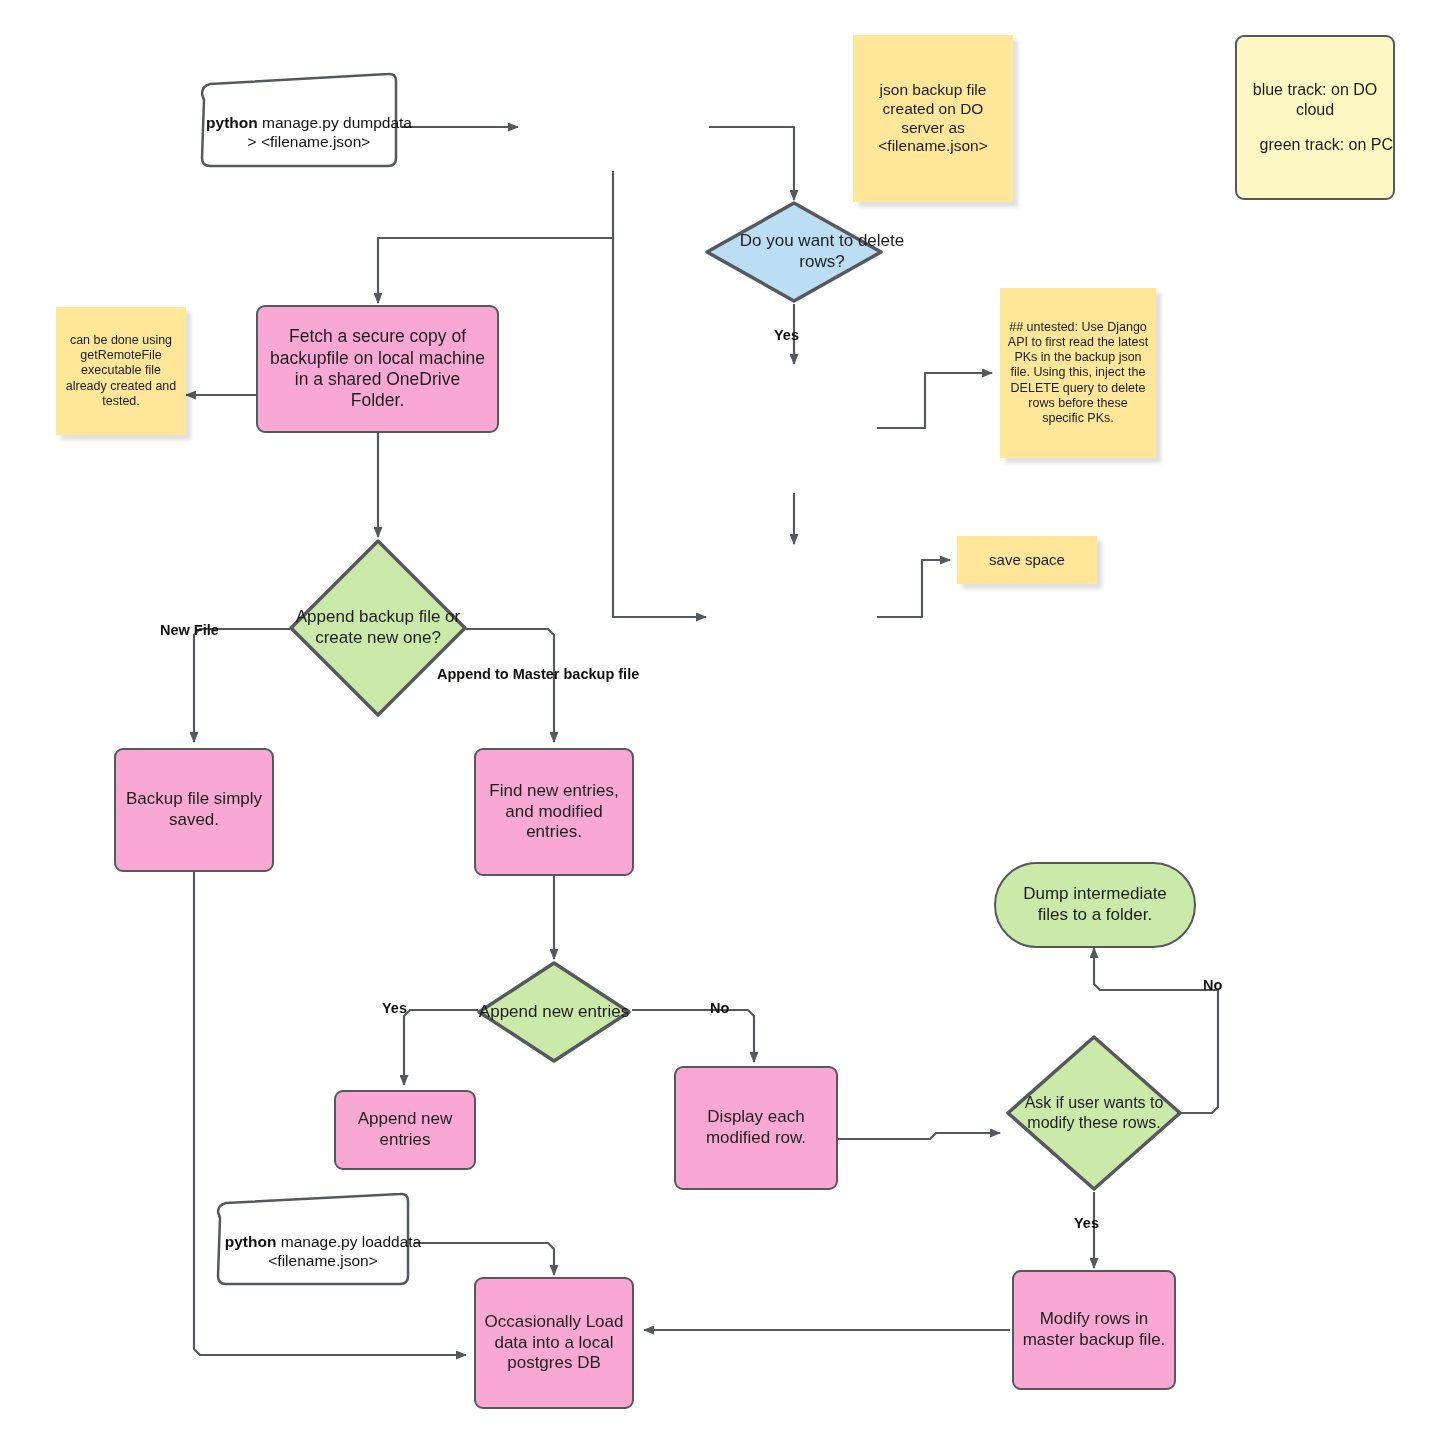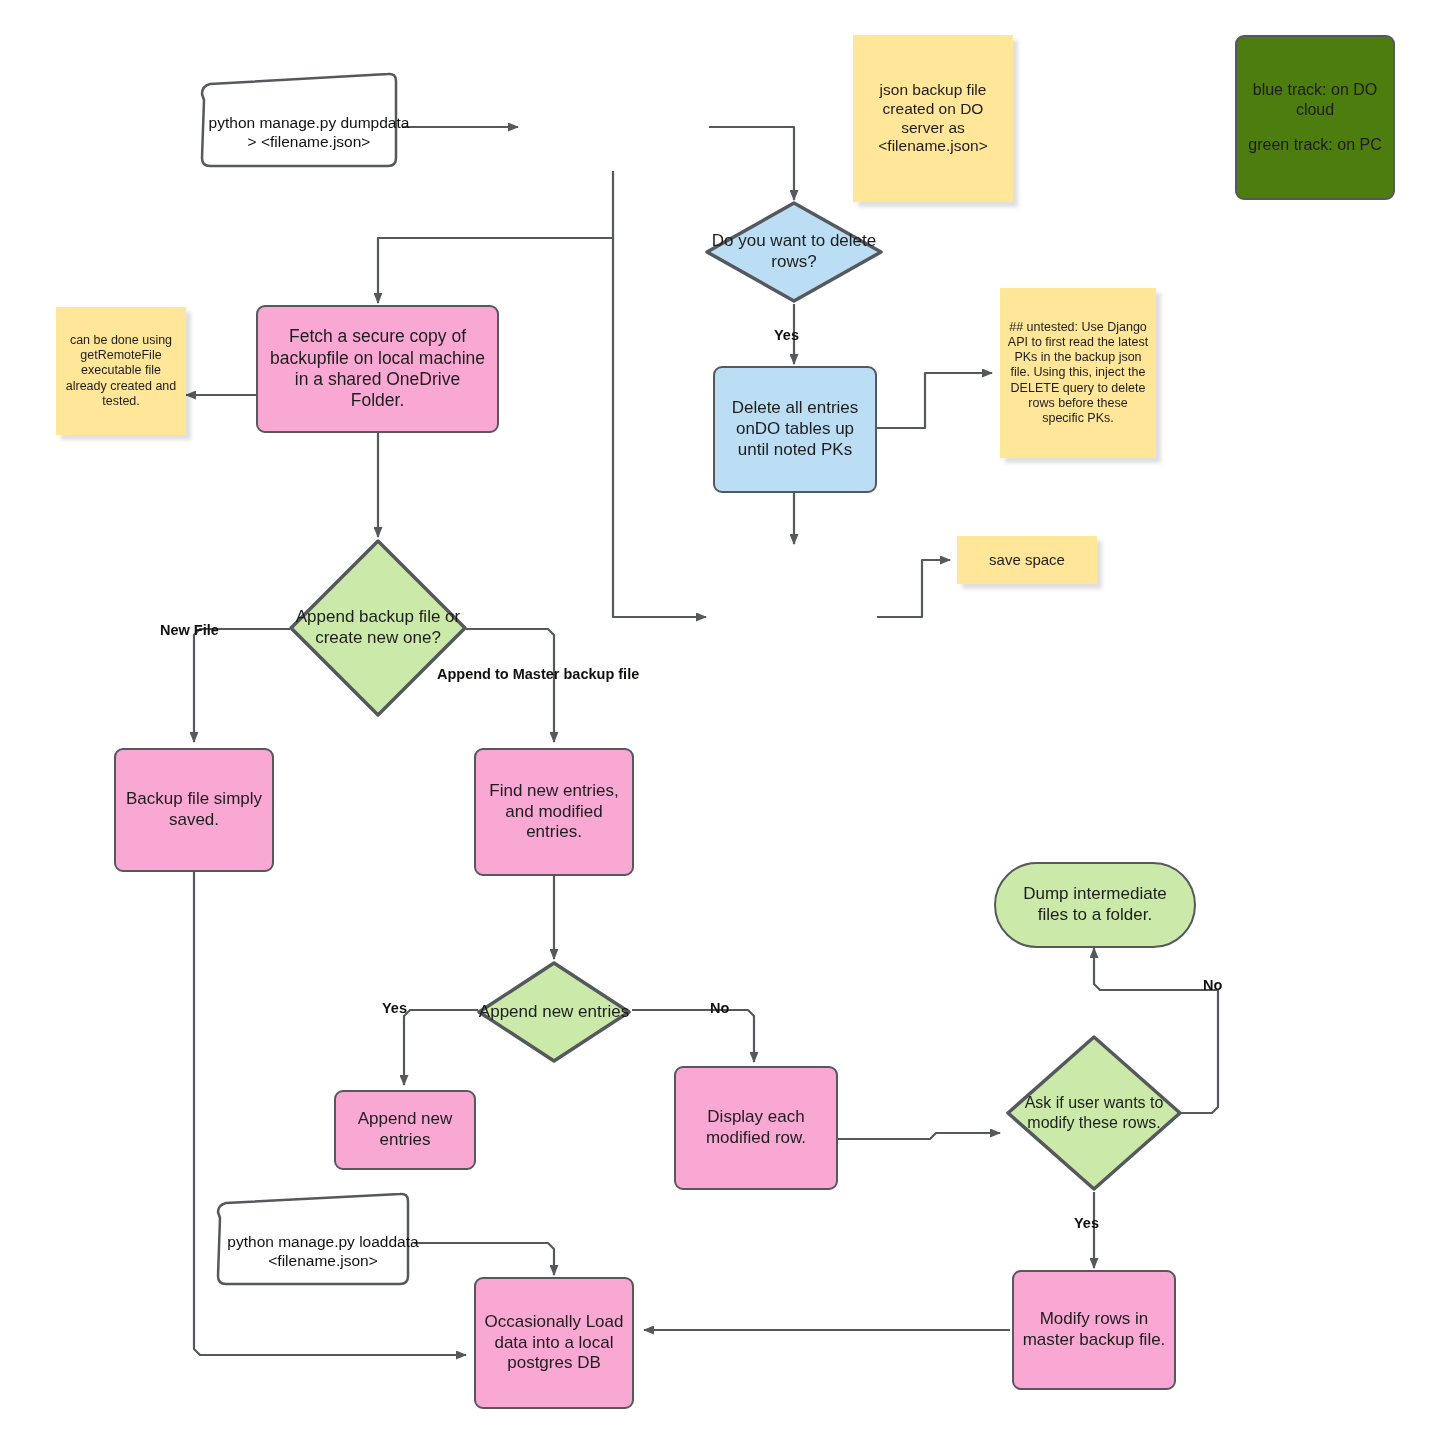--- a/index.html
+++ b/index.html
@@ -6,29 +6,29 @@
   body{font-family:"Liberation Sans", sans-serif;}
   #canvas{position:relative;width:1436px;height:1441px;background:#ffffff;overflow:hidden;}
   svg#wires{position:absolute;left:0;top:0;width:1436px;height:1441px;pointer-events:none;}
   .node{position:absolute;box-sizing:border-box;display:flex;align-items:center;justify-content:center;text-align:center;
         color:#1d1d1d;line-height:1.22;}
   .proc{border:2.5px solid #55585c;border-radius:9px;}
   .blue{background:#bcdef5;}
   .green{background:#f9a8d4;}
   .stadium{border:2.5px solid #55585c;border-radius:999px;background:#cbeaa9;}
   .note{background:#ffe699;border:none;box-shadow:5px 5px 4px rgba(0,0,0,0.13);}
-  .legend{border:2.5px solid #55585c;border-radius:9px;background:#4d7c0f;}
+  .legend{border:2.5px solid #55585c;border-radius:9px;background:#fef9c3;align-items:flex-end;}
   .dia-wrap{position:absolute;}
   .dia-wrap .lbl{position:absolute;left:0;top:0;width:100%;height:100%;display:flex;align-items:center;
                  justify-content:center;text-align:center;color:#1d1d1d;line-height:1.22;}
   .edgelabel{position:absolute;font-weight:bold;color:#11100f;white-space:nowrap;}
   .doc{position:absolute;}
   .doc .txt{position:absolute;left:0;top:0;width:100%;height:100%;display:flex;align-items:center;
             justify-content:center;text-align:center;color:#111;line-height:1.24;}
-  b.cmd{font-weight:normal;text-align:right;}
+  b.cmd{font-weight:bold;text-align:right;}
 </style>
 </head>
 <body>
 
 <div id="canvas">
 
   <svg id="wires" viewBox="0 0 1436 1441">
     <defs>
       <marker id="ah" markerWidth="11" markerHeight="9" refX="10" refY="4.5" orient="auto" markerUnits="userSpaceOnUse">
         <path d="M0,0 L11,4.5 L0,9 z" fill="#55585c"></path>
@@ -98,31 +98,28 @@
 
   <div class="node legend" style="left:1235px;top:35px;width:160px;height:165px;font-size:16px;flex-direction:column;gap:16px;">
     <span>blue track: on DO cloud</span>
     <span>green track: on PC</span>
   </div>
 
   <div class="dia-wrap" style="left:704px;top:200px;width:180px;height:104px;">
     <svg width="180" height="104" viewBox="0 0 180 104">
       <path d="M90,3 L177,52 L90,101 L3,52 Z" fill="#bcdef5" stroke="#55585c" stroke-width="3.5" stroke-linejoin="round"></path>
     </svg>
-    <div class="lbl" style="font-size:17px;">
+    <div class="lbl" style="font-size:17px;margin-left:28px;">
       <span>Do you want to delete rows?</span>
     </div>
   </div>
   <div class="edgelabel" style="left:774px;top:327px;font-size:14.5px;">
     <span>Yes</span>
   </div>
 
-  <div class="node proc blue" style="left:713px;top:366px;width:164px;height:127px;font-size:17px;padding:0 8px;">
-    <span>Delete all entries onDO tables up until noted PKs</span>
-  </div>
 
   <div class="node note" style="left:1000px;top:288px;width:156px;height:170px;font-size:12.5px;padding:0 7px;">
     <span>## untested: Use Django API to first read the latest PKs in the backup json file. Using this, inject the DELETE query to delete rows before these specific PKs.</span>
   </div>
 
 
   <div class="node note" style="left:957px;top:536px;width:140px;height:48px;font-size:15px;">
     <span>save space</span>
   </div>
 

